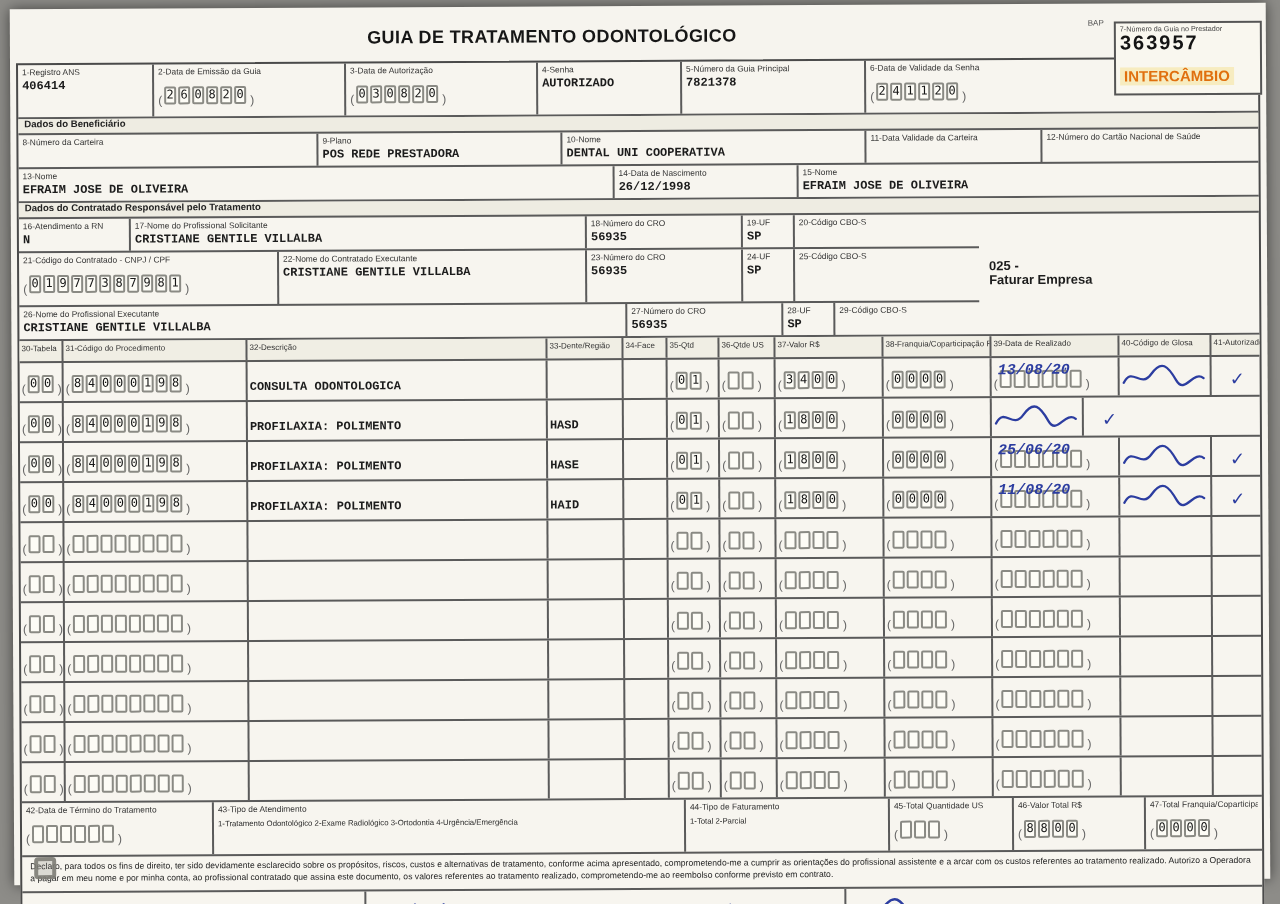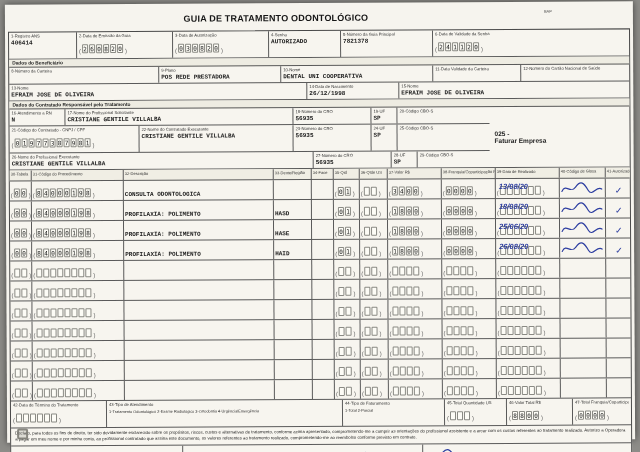--- a/index.html
+++ b/index.html
@@ -26,21 +26,21 @@
   .cell.last{border-right:none;flex:1}
   .lbl{font-size:4.2px;color:#333;white-space:nowrap;overflow:hidden}
   .val{font-family:"Liberation Mono","DejaVu Sans Mono",monospace;font-weight:bold;font-size:6px;color:#1c1c1c;margin-top:1px;white-space:nowrap}
   .strip{font-weight:bold;font-size:4.8px;padding:1px 3px;border-bottom:1px solid #5a5a5a;background:#eeecE2;color:#222}
   .digits{white-space:nowrap;display:inline-block;margin-top:1px}
   .digits::before{content:"(";font-size:6px;color:#666;margin-right:1px}
   .digits::after{content:")";font-size:6px;color:#666;margin-left:1px}
   .dbox{display:inline-block;width:6px;height:9px;border:1px solid #8a8a84;border-radius:1px;
         font-family:"DejaVu Sans Mono",monospace;font-size:6px;line-height:8px;text-align:center;
         color:#161616;background:#fdfcf6;margin-right:1px;vertical-align:middle}
-  .ink{color:#2c3da0;font-family:Liberation Sans, sans-serif;font-style:italic}
+  .ink{color:#2c3da0;font-family:Liberation Mono, monospace;font-style:italic}
   .note-cell{width:140px;border-right:none;display:flex;flex-direction:column;justify-content:center;padding-left:5px}
   .note-l1{font-weight:bold;font-size:6.5px;color:#1d1d1d}
   .note-l2{font-weight:bold;font-size:6.5px;color:#1d1d1d}
   
   .trow{display:flex;border-bottom:1px solid #5a5a5a;height:20px}
   .thead{height:11px;background:#f0eee4}
   .tc{border-right:1px solid #5a5a5a;padding:1px;position:relative;overflow:visible}
   .thead .tc{font-size:4px;color:#333;overflow:hidden;white-space:nowrap}
   .c-tab{width:22px}.c-cod{width:92px}.c-desc{width:150px}.c-dente{width:38px}.c-face{width:22px}
   .c-qtd{width:26px}.c-us{width:28px}.c-val{width:54px}.c-fra{width:54px}.c-data{width:64px}
@@ -65,20 +65,25 @@
 </style>
 </head>
 <body>
 
 <div class="page">
 
   <div class="hdr">
     <div class="title">GUIA DE TRATAMENTO ODONTOLÓGICO</div>
     <div class="bap">BAP</div>
   </div>
+  <div class="numbox">
+    <div class="numbox-lbl">7-Número da Guia no Prestador</div>
+    <div class="num">363957</div>
+    <div class="tag">INTERCÂMBIO</div>
+  </div>
 
   <div class="formbox">
 
     <div class="frow">
       <div class="cell" style="width:68px">
         <div class="lbl">1-Registro ANS</div>
         <div class="val">406414</div>
       </div>
       <div class="cell" style="width:96px">
         <div class="lbl">2-Data de Emissão da Guia</div>
@@ -246,24 +251,20 @@
       <div class="trow">
         <div class="tc c-tab"><span class="digits"><span class="dbox">0</span><span class="dbox">0</span></span></div>
         <div class="tc c-cod"><span class="digits"><span class="dbox">8</span><span class="dbox">4</span><span class="dbox">0</span><span class="dbox">0</span><span class="dbox">0</span><span class="dbox">1</span><span class="dbox">9</span><span class="dbox">8</span></span></div>
         <div class="tc c-desc"><span class="val">PROFILAXIA: POLIMENTO</span></div>
         <div class="tc c-dente"><span class="val">HASD</span></div>
         <div class="tc c-face"><span class="val"></span></div>
         <div class="tc c-qtd"><span class="digits"><span class="dbox">0</span><span class="dbox">1</span></span></div>
         <div class="tc c-us"><span class="digits"><span class="dbox"></span><span class="dbox"></span></span></div>
         <div class="tc c-val"><span class="digits"><span class="dbox">1</span><span class="dbox">8</span><span class="dbox">0</span><span class="dbox">0</span></span></div>
         <div class="tc c-fra"><span class="digits"><span class="dbox">0</span><span class="dbox">0</span><span class="dbox">0</span><span class="dbox">0</span></span></div>
-        <div class="tc c-data">
-          <span class="digits"><span class="dbox"></span><span class="dbox"></span><span class="dbox"></span><span class="dbox"></span><span class="dbox"></span><span class="dbox"></span></span>
-          <span class="ink row-date">18/08/20</span>
-        </div>
         <div class="tc c-glosa">
           <svg class="sigline" viewBox="0 0 40 12">
             <path d="M1 9C5 1 9 12 14 5S22 1 26 8 34 3 39 7"></path>
           </svg>
         </div>
         <div class="tc c-aut"><span class="ink check">✓</span></div>
       </div>
 
       <div class="trow">
         <div class="tc c-tab"><span class="digits"><span class="dbox">0</span><span class="dbox">0</span></span></div>
@@ -292,21 +293,21 @@
         <div class="tc c-cod"><span class="digits"><span class="dbox">8</span><span class="dbox">4</span><span class="dbox">0</span><span class="dbox">0</span><span class="dbox">0</span><span class="dbox">1</span><span class="dbox">9</span><span class="dbox">8</span></span></div>
         <div class="tc c-desc"><span class="val">PROFILAXIA: POLIMENTO</span></div>
         <div class="tc c-dente"><span class="val">HAID</span></div>
         <div class="tc c-face"><span class="val"></span></div>
         <div class="tc c-qtd"><span class="digits"><span class="dbox">0</span><span class="dbox">1</span></span></div>
         <div class="tc c-us"><span class="digits"><span class="dbox"></span><span class="dbox"></span></span></div>
         <div class="tc c-val"><span class="digits"><span class="dbox">1</span><span class="dbox">8</span><span class="dbox">0</span><span class="dbox">0</span></span></div>
         <div class="tc c-fra"><span class="digits"><span class="dbox">0</span><span class="dbox">0</span><span class="dbox">0</span><span class="dbox">0</span></span></div>
         <div class="tc c-data">
           <span class="digits"><span class="dbox"></span><span class="dbox"></span><span class="dbox"></span><span class="dbox"></span><span class="dbox"></span><span class="dbox"></span></span>
-          <span class="ink row-date">26/08/20</span>
+          <span class="ink row-date">11/08/20</span>
         </div>
         <div class="tc c-glosa">
           <svg class="sigline" viewBox="0 0 40 12">
             <path d="M1 9C5 1 9 12 14 5S22 1 26 8 34 3 39 7"></path>
           </svg>
         </div>
         <div class="tc c-aut"><span class="ink check">✓</span></div>
       </div>
 
       <div class="trow">

